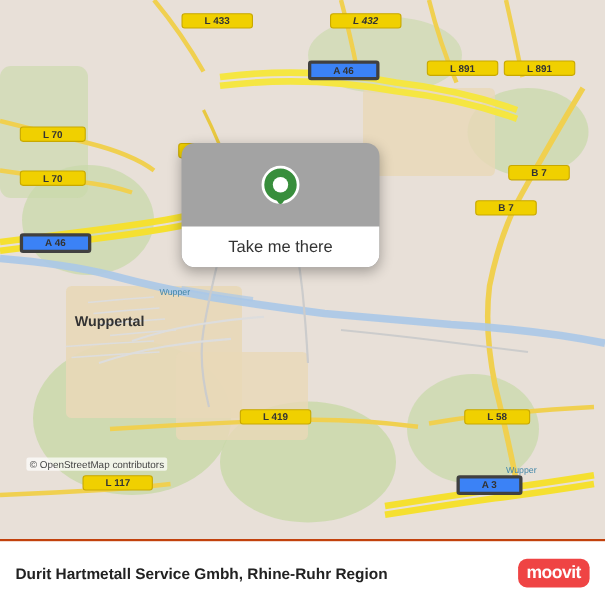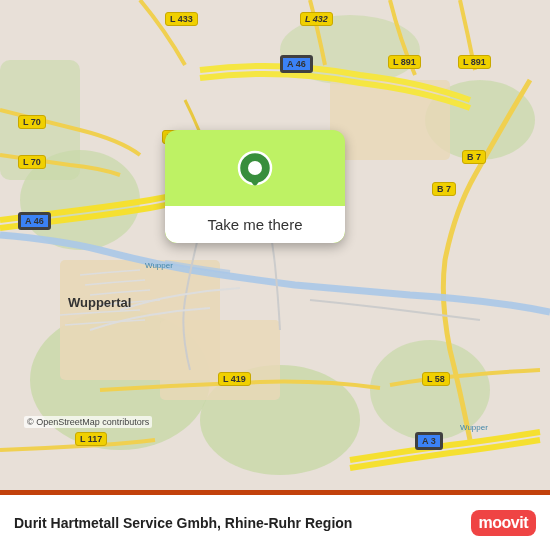--- a/index.html
+++ b/index.html
@@ -26,21 +26,21 @@
       width: 100%;
       height: 100%;
     }
 
     
     .marker-popup {
       position: absolute;
       top: 130px;
       left: 165px;
       width: 180px;
-      background: #bef264;
+      background: #a3a3a3;
       border-radius: 12px;
       padding: 0;
       overflow: hidden;
       box-shadow: 0 4px 12px rgba(0,0,0,0.3);
       cursor: pointer;
     }
 
     .marker-icon-area {
       display: flex;
       justify-content: center;
@@ -67,21 +67,21 @@
     #footer-bar {
       position: absolute;
       bottom: 0;
       left: 0;
       width: 550px;
       height: 60px;
       background: #fff;
       display: flex;
       align-items: center;
       padding: 0 14px;
-      border-top: 5px solid #c2410c;
+      border-top: 2px solid #c2410c;
     }
 
     .footer-logo {
       margin-left: auto;
       display: flex;
       align-items: center;
     }
 
     .footer-text {
       font-size: 12px;
@@ -110,21 +110,21 @@
       font-size: 16px;
       font-weight: bold;
       color: #fff;
       letter-spacing: -0.5px;
     }
 
     
     .road-badge {
       position: absolute;
       border-radius: 3px;
-      padding: 1px 4px;
+      padding: 1px 20px;
       font-size: 9px;
       font-weight: bold;
       display: flex;
       align-items: center;
       justify-content: center;
       white-space: nowrap;
     }
 
     .road-badge.yellow {
       background: #f0d000;
@@ -222,21 +222,21 @@
     <path d="M 310 300 Q 360 305 400 310 Q 440 315 480 320" stroke="#ccc" stroke-width="2" fill="none"></path>
 
     <path d="M 80 275 Q 110 272 140 270" stroke="#ddd" stroke-width="1.5" fill="none"></path>
     <path d="M 85 285 Q 115 282 145 280" stroke="#ddd" stroke-width="1.5" fill="none"></path>
     <path d="M 90 295 Q 120 292 150 290" stroke="#ddd" stroke-width="1.5" fill="none"></path>
     <path d="M 100 305 Q 130 302 160 300" stroke="#ddd" stroke-width="1.5" fill="none"></path>
     <path d="M 60 315 Q 100 312 140 310" stroke="#ddd" stroke-width="1.5" fill="none"></path>
     <path d="M 65 325 Q 105 322 145 320" stroke="#ddd" stroke-width="1.5" fill="none"></path>
   </svg>
 
-  <div class="city-label" style="top: 295px; left: 68px;">Wuppertal</div>
+  <div class="city-label" style="top: 284px; left: 68px;">Wuppertal</div>
 
   <div class="road-badge yellow" style="top:12px; left:165px;">L 433</div>
   <div class="road-badge yellow" style="top:12px; left:300px;font-style:italic;">L 432</div>
   <div class="road-badge white" style="top:55px; left:280px;">A 46</div>
   <div class="road-badge yellow" style="top:55px; left:388px;">L 891</div>
   <div class="road-badge yellow" style="top:55px; left:458px;">L 891</div>
   <div class="road-badge yellow" style="top:115px; left:18px;">L 70</div>
   <div class="road-badge yellow" style="top:155px; left:18px;">L 70</div>
   <div class="road-badge yellow" style="top:130px; left:162px;">K 8</div>
   <div class="road-badge yellow" style="top:150px; left:462px;">B 7</div>

